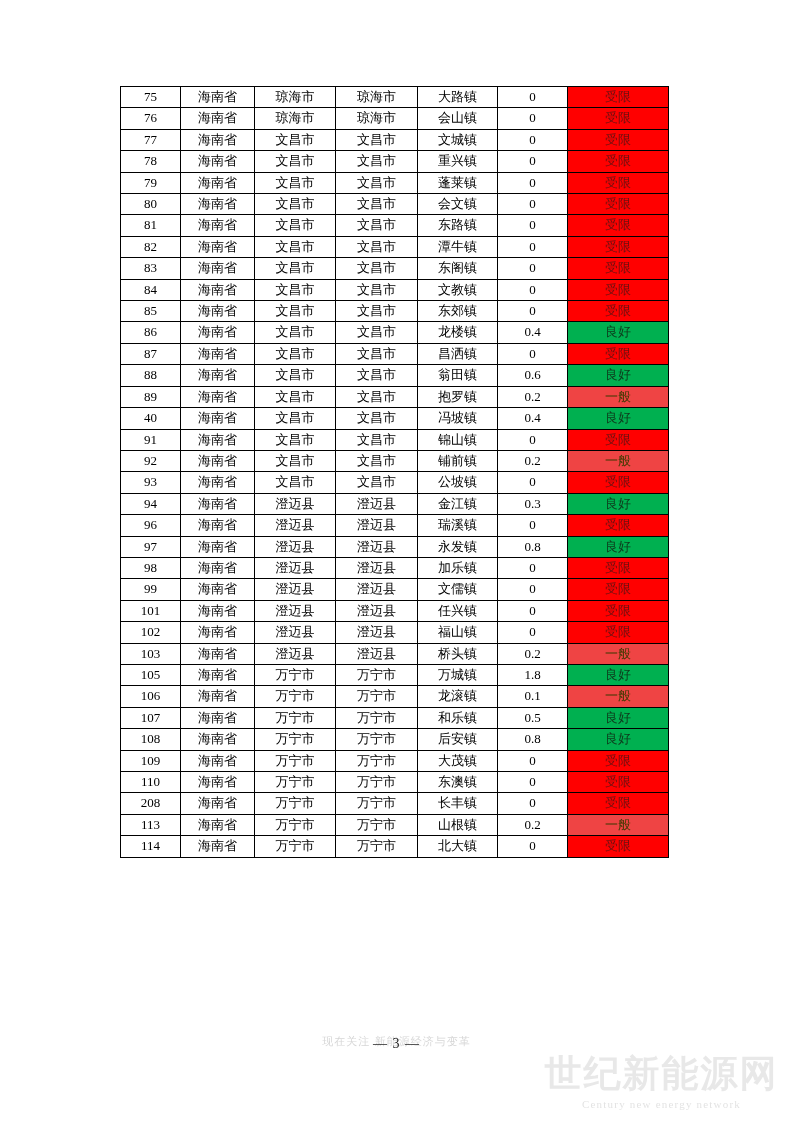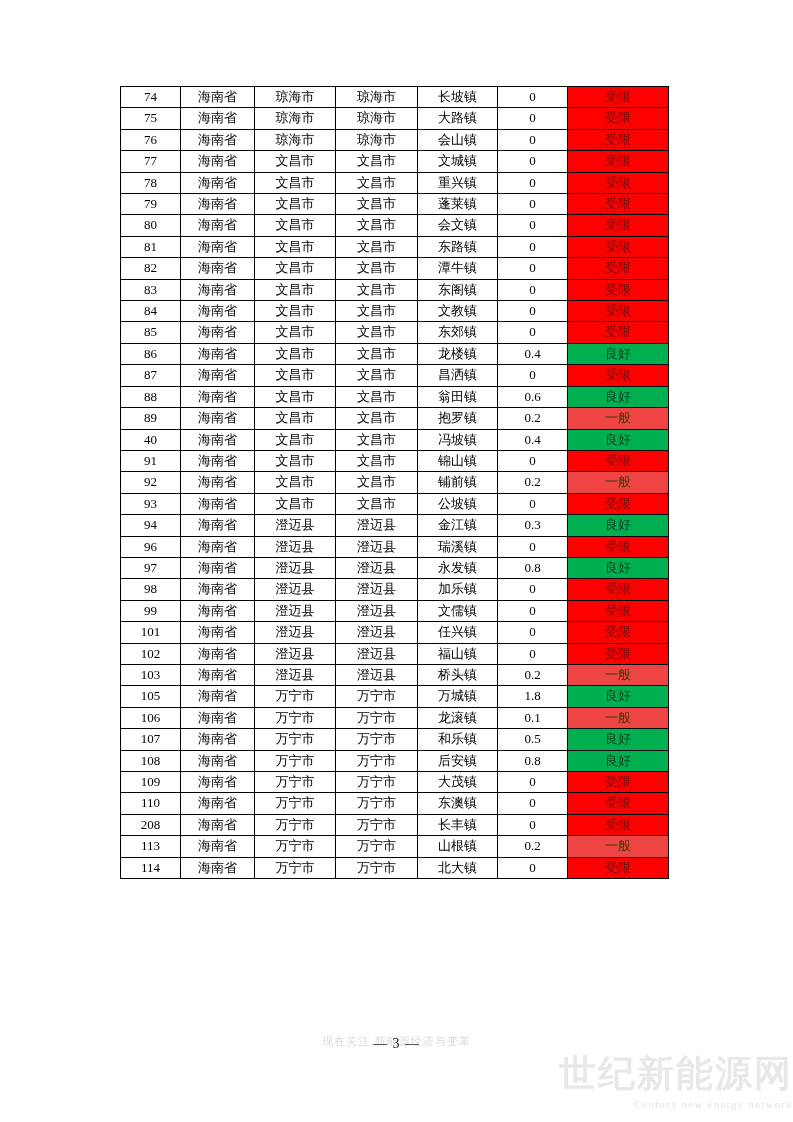--- a/index.html
+++ b/index.html
@@ -84,21 +84,21 @@
     font-size:11px;
     color:rgba(120,120,120,0.30);
     letter-spacing:1px;
     white-space:nowrap;
   }
   #wm{
     position:absolute;
     left:530px;
     top:22px;
     width:263px;
-    text-align:right;
+    text-align:center;
   }
   #wm .wm-cn{
     font-family:"DejaVu Sans","Liberation Sans",sans-serif;
     font-size:37px;
     font-weight:bold;
     letter-spacing:2px;
     color:rgba(150,150,150,0.22);
     line-height:44px;
     white-space:nowrap;
   }
@@ -120,29 +120,20 @@
       <col class="c-idx">
         <col class="c-prov">
         <col class="c-city">
       <col class="c-cnty">
         <col class="c-town">
         <col class="c-val">
         <col class="c-stat">
     </colgroup>
     <tbody id="tbody">
         <tr>
-          <td class="idx">74</td>
-          <td class="cn">海南省</td>
-          <td class="cn">琼海市</td>
-          <td class="cn">琼海市</td>
-          <td class="cn">长坡镇</td>
-          <td class="val">0</td>
-          <td class="status s-red">受限</td>
-        </tr>
-        <tr>
           <td class="idx">75</td>
           <td class="cn">海南省</td>
           <td class="cn">琼海市</td>
           <td class="cn">琼海市</td>
           <td class="cn">大路镇</td>
           <td class="val">0</td>
           <td class="status s-red">受限</td>
         </tr>
         <tr>
           <td class="idx">76</td>

